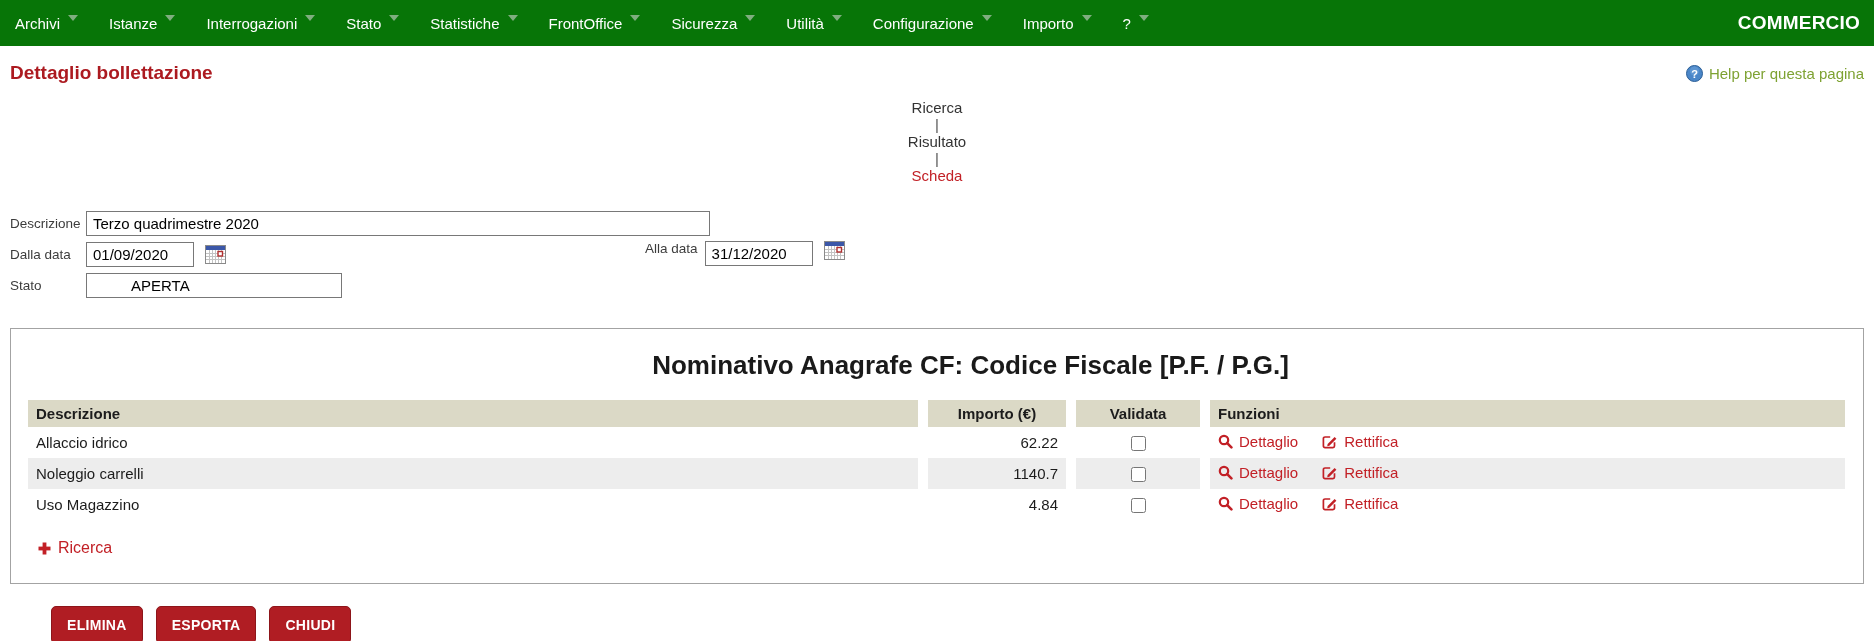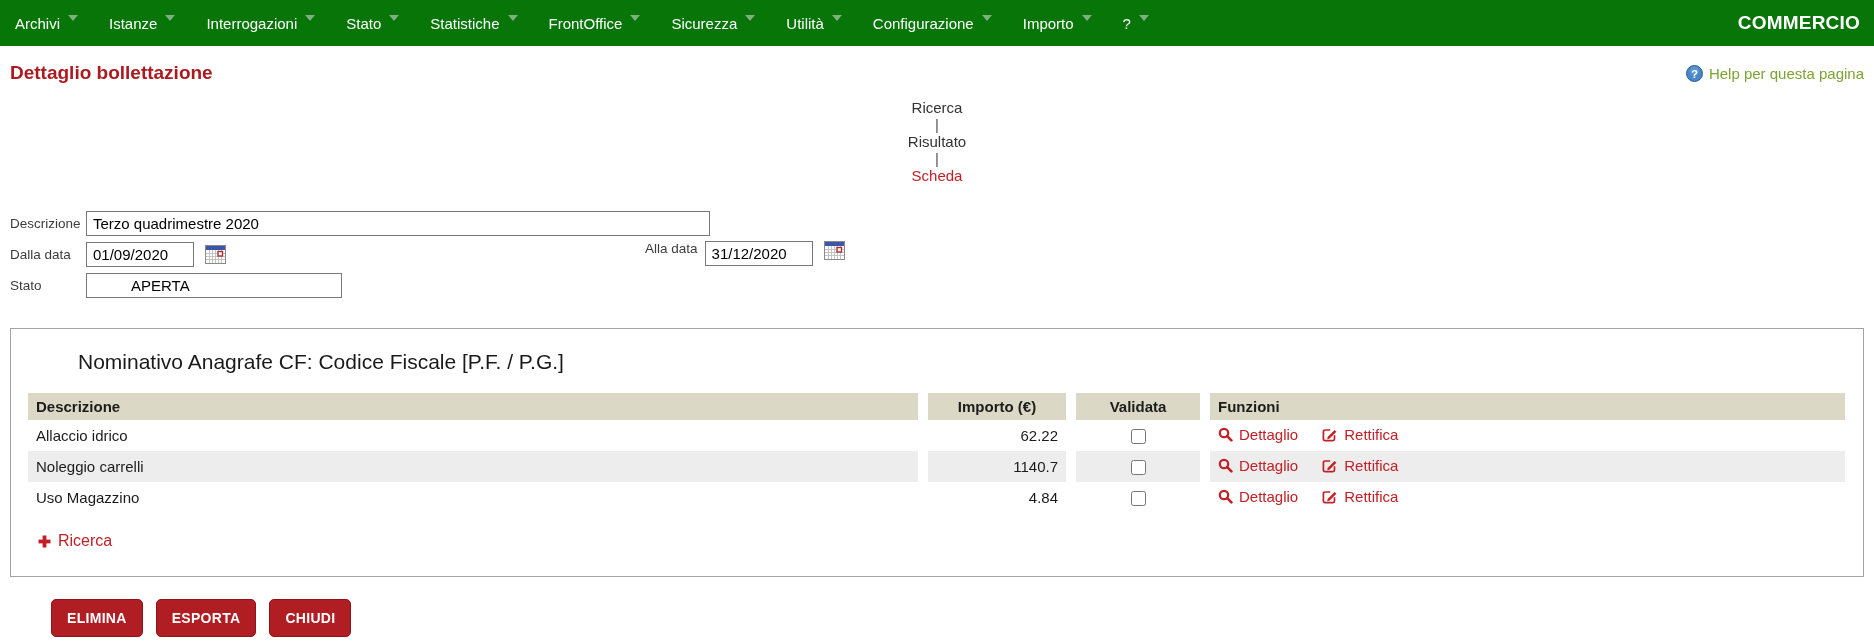--- a/index.html
+++ b/index.html
@@ -54,21 +54,21 @@
   .input-stato { width: 256px; padding-left: 44px; }
   .cal-btn { margin-left: 11px; background: none; border: none; padding: 0; cursor: pointer; line-height: 0; }
   .alla-group { position: absolute; left: 635px; top: 0; height: 26px; display: flex; align-items: flex-start; }
   .alla-group .flabel { width: auto; margin-right: 7px; }
 
   
   .panel {
     margin-top: 30px; border: 1px solid #a3a3a3; background: #fff;
     padding-bottom: 24px; min-height: 244px;
   }
-  .panel-heading { font-weight: normal; font-size: 21px; color: #1a1a1a; margin: 21px 0 19px 67px; }
+  .panel-heading { font-weight: bold; font-size: 26px; color: #1a1a1a; margin: 21px 0 19px 67px; text-align: center; }
 
   table.grid { border-collapse: separate; border-spacing: 10px 0; margin-left: 7px; width: 1837px; font-size: 15px; table-layout: fixed; }
   .grid col.c1 { width: 890px; } .grid col.c2 { width: 138px; } .grid col.c3 { width: 124px; }
   .grid th {
     background: #DBD9C6; color: #1c1c1c; font-weight: bold;
     text-align: left; padding: 5px 8px; height: 26px;
   }
   .grid th.c2, .grid th.c3 { text-align: center; }
   .grid td { padding: 6px 8px; color: #1c1c1c; background: #fff; height: 30px; }
   .grid tr.alt td { background: #EDEDED; }

